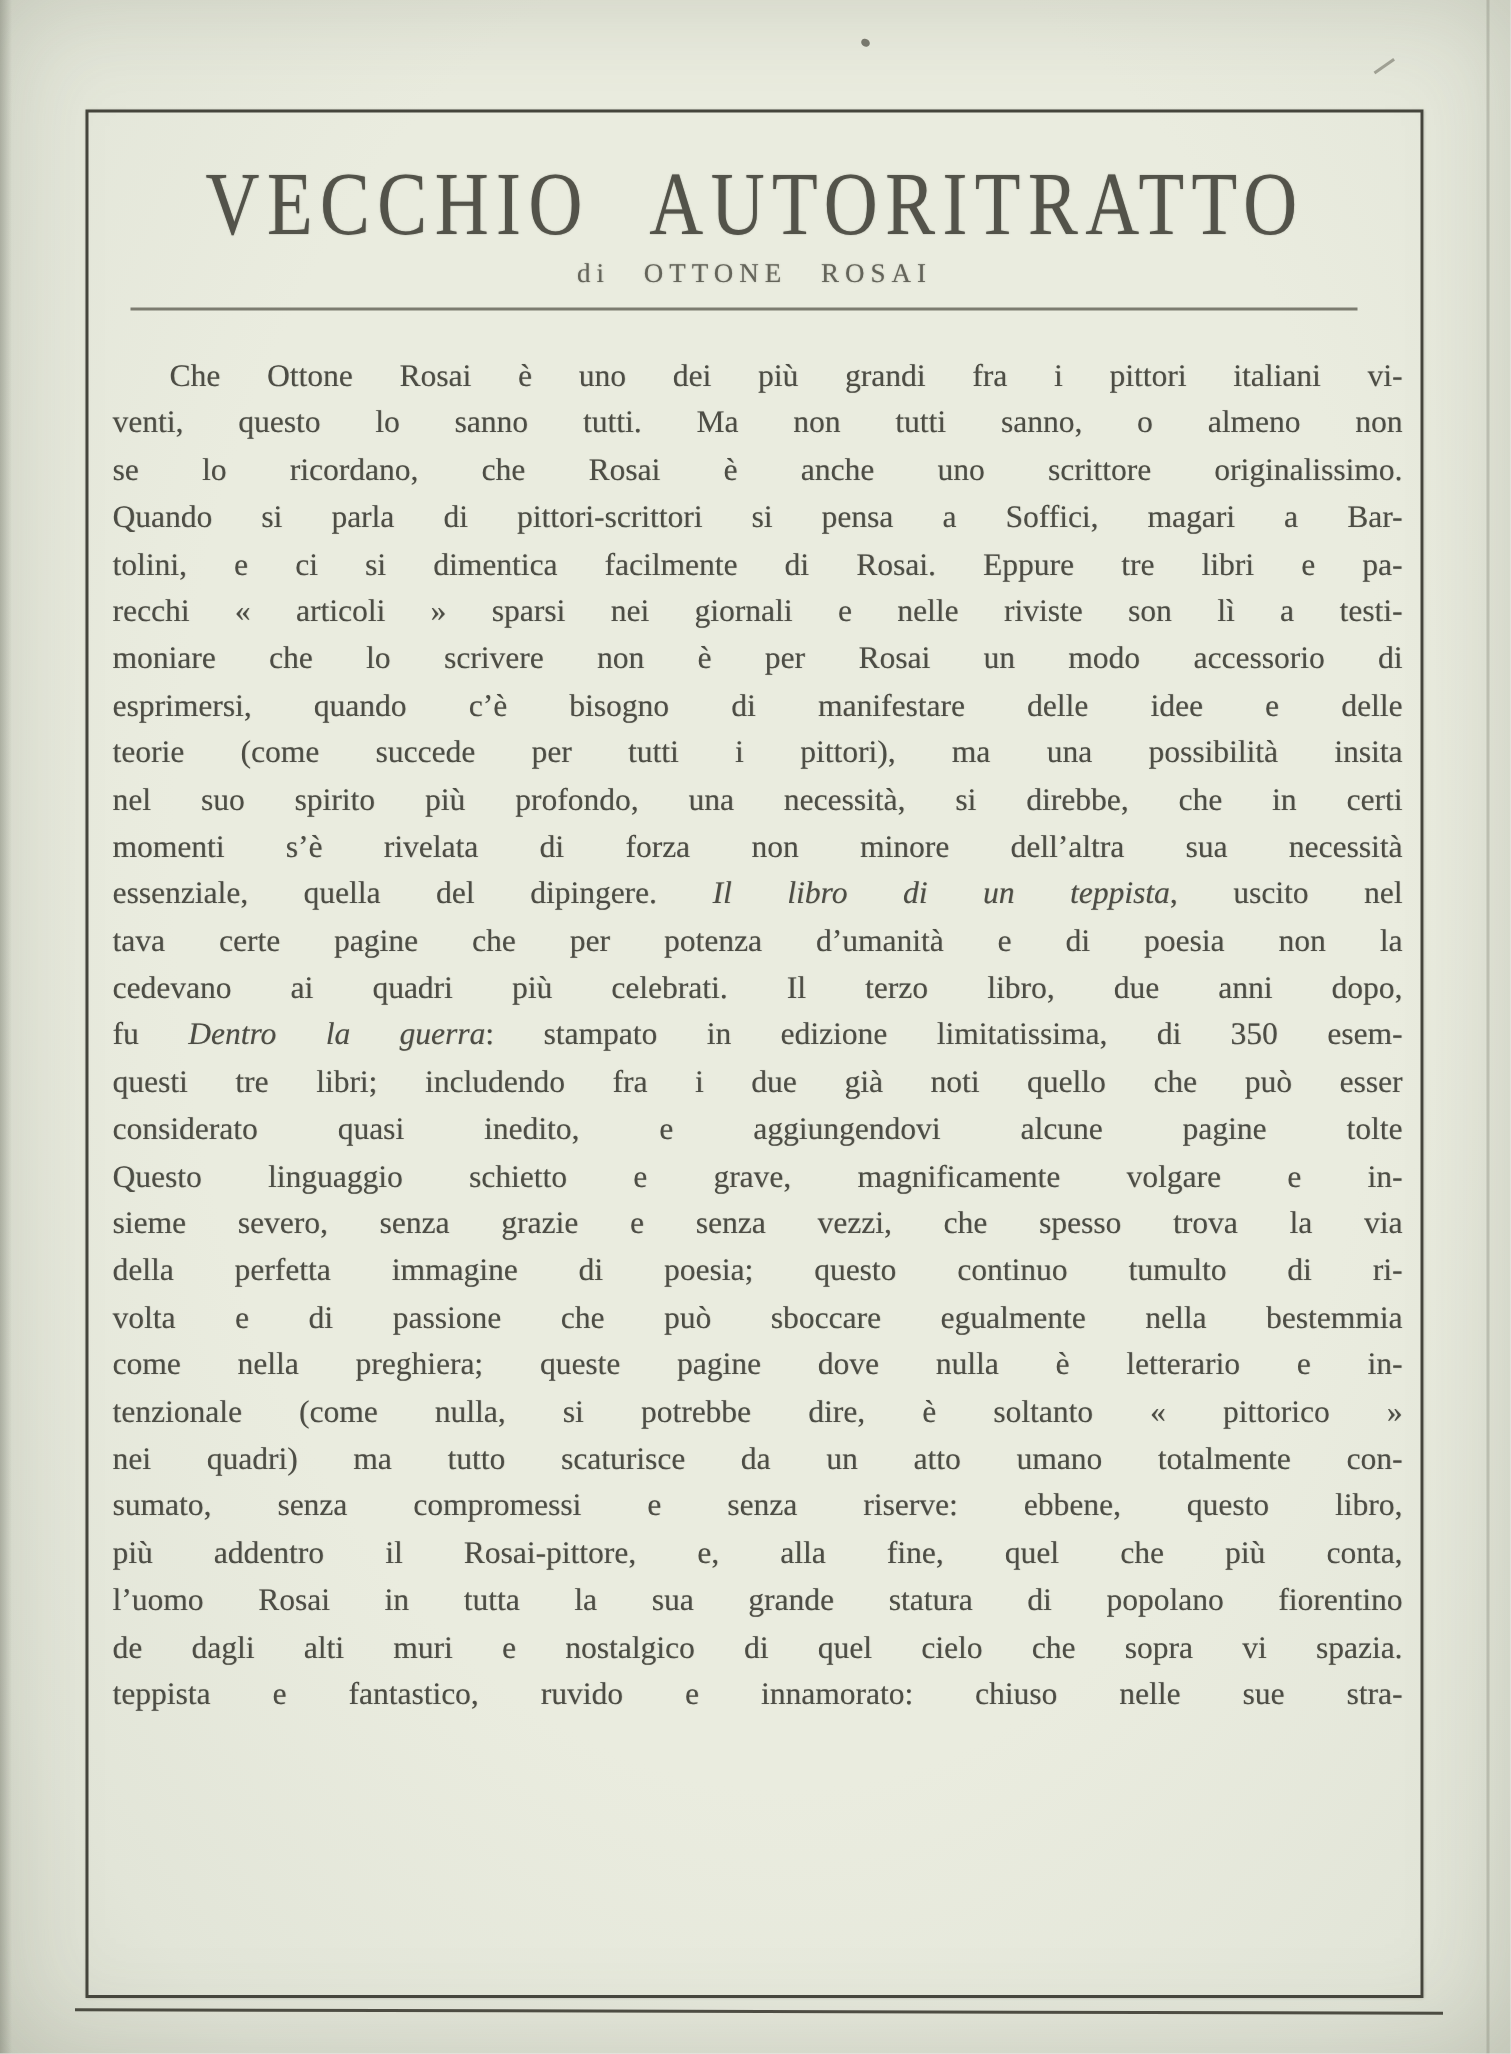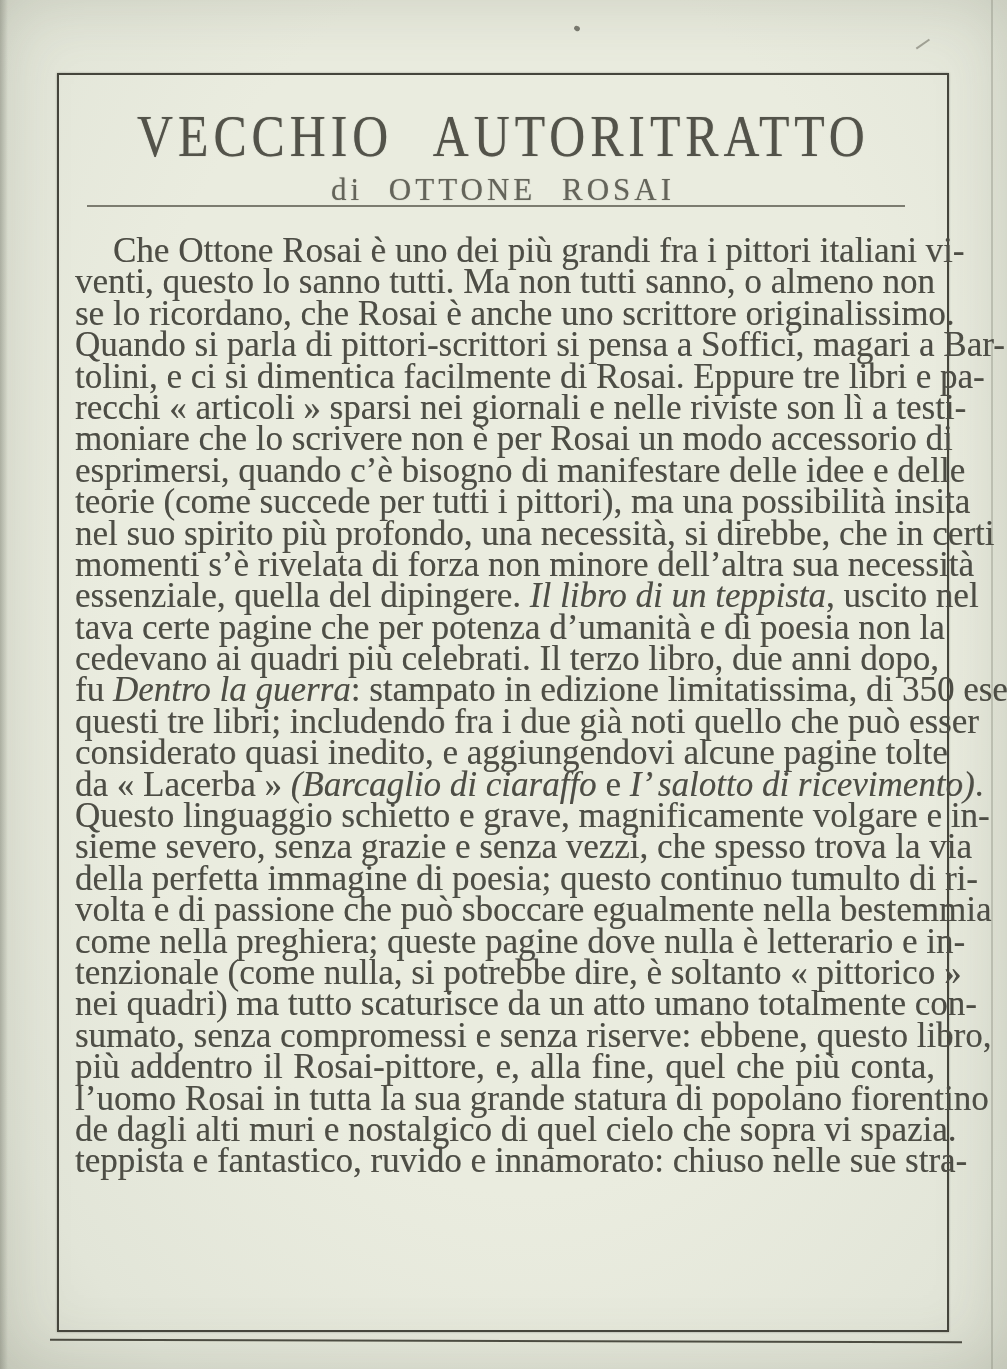--- a/index.html
+++ b/index.html
@@ -49,37 +49,37 @@
     font-size: 60px;
     letter-spacing: 6px;
     word-spacing: 30px;
     transform: scaleX(0.83);
     transform-origin: 50% 50%;
   }
   .byline {
     position: absolute;
     left: 0; top: 97px; width: 100%;
     text-align: center;
-    font-size: 31px;
+    font-size: 18px;
     letter-spacing: 4px;
     word-spacing: 14px;
     color: #64645a;
     text-shadow: 0 0 1px rgba(90,90,80,0.5);
   }
   .divider {
     position: absolute;
     left: 28px; top: 130px;
     width: 818px; height: 0;
     border-top: 2px solid #7c7c70;
   }
   .text {
     position: absolute;
     left: 16px; top: 160px;
     width: 860px;
-    font-size: 35px;
+    font-size: 21px;
     line-height: 31.4px;
     color: #4d4d45;
     text-shadow: 0.3px 0.3px 0.6px rgba(78,78,68,0.45);
   }
   .line {
     text-align: justify;
     text-align-last: justify;
     height: 31.4px;
     overflow: visible;
     white-space: nowrap;
@@ -134,21 +134,20 @@
         <div class="line"><span>esprimersi, quando c’è bisogno di manifestare delle idee e delle</span></div>
         <div class="line"><span>teorie (come succede per tutti i pittori), ma una possibilità insita</span></div>
         <div class="line"><span>nel suo spirito più profondo, una necessità, si direbbe, che in certi</span></div>
         <div class="line"><span>momenti s’è rivelata di forza non minore dell’altra sua necessità</span></div>
         <div class="line"><span>essenziale, quella del dipingere. </span><em>Il libro di un teppista</em><span>, uscito nel</span></div>
         <div class="line"><span>tava certe pagine che per potenza d’umanità e di poesia non la</span></div>
         <div class="line"><span>cedevano ai quadri più celebrati. Il terzo libro, due anni dopo,</span></div>
         <div class="line"><span>fu </span><em>Dentro la guerra</em><span>: stampato in edizione limitatissima, di 350 esem-</span></div>
         <div class="line"><span>questi tre libri; includendo fra i due già noti quello che può esser</span></div>
         <div class="line"><span>considerato quasi inedito, e aggiungendovi alcune pagine tolte</span></div>
-        <div class="line"><span>da « Lacerba » </span><em>(Barcaglio di ciaraffo</em><span> e </span><em>I’ salotto di ricevimento)</em><span>.</span></div>
         <div class="line"><span>Questo linguaggio schietto e grave, magnificamente volgare e in-</span></div>
         <div class="line"><span>sieme severo, senza grazie e senza vezzi, che spesso trova la via</span></div>
         <div class="line"><span>della perfetta immagine di poesia; questo continuo tumulto di ri-</span></div>
         <div class="line"><span>volta e di passione che può sboccare egualmente nella bestemmia</span></div>
         <div class="line"><span>come nella preghiera; queste pagine dove nulla è letterario e in-</span></div>
         <div class="line"><span>tenzionale (come nulla, si potrebbe dire, è soltanto « pittorico »</span></div>
         <div class="line"><span>nei quadri) ma tutto scaturisce da un atto umano totalmente con-</span></div>
         <div class="line"><span>sumato, senza compromessi e senza riserve: ebbene, questo libro,</span></div>
         <div class="line"><span>più addentro il Rosai-pittore, e, alla fine, quel che più conta,</span></div>
         <div class="line"><span>l’uomo Rosai in tutta la sua grande statura di popolano fiorentino</span></div>

